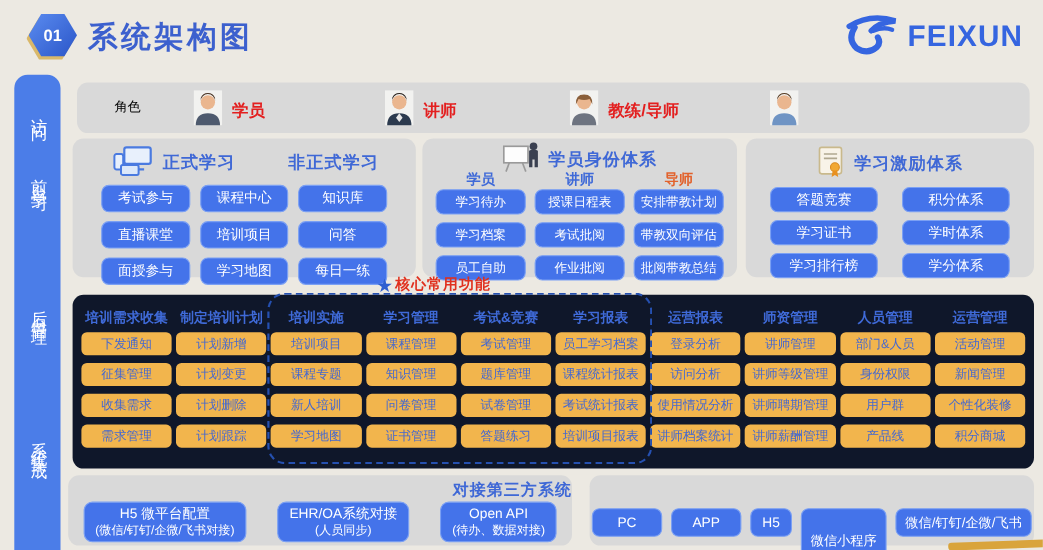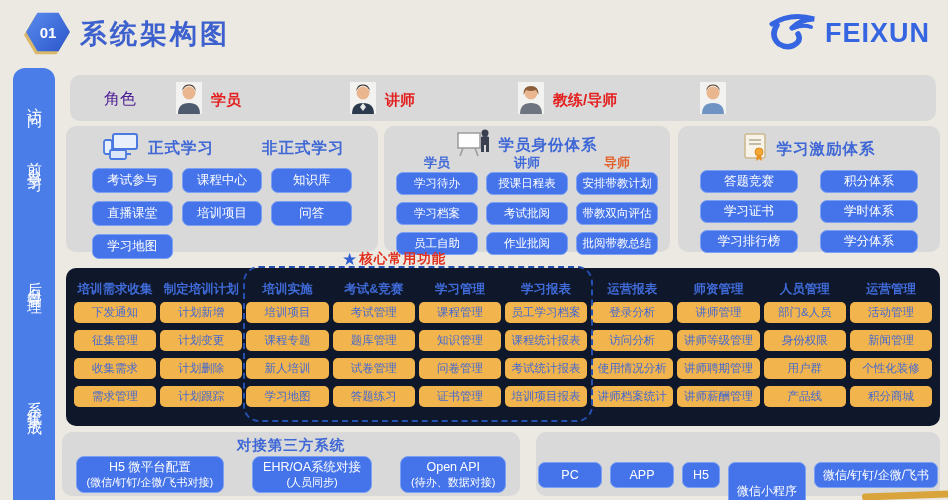--- a/index.html
+++ b/index.html
@@ -78,21 +78,21 @@
 </div>
 
 <div class="sidebar">
   <div class="side-item" style="top:27px">访问</div>
   <div class="side-item" style="top:82px">前台学习</div>
   <div class="side-item" style="top:202px">后台管理</div>
   <div class="side-item" style="top:322px">系统集成</div>
 </div>
 
 <div class="panel" style="left:70px;top:75px;width:866px;height:46px;">
-  <span class="abs" style="left:34px;top:14px;color:#4c1d95;font-size:16px;">角色</span>
+  <span class="abs" style="left:34px;top:14px;color:#000000;font-size:12px;">角色</span>
 
   <div class="abs" style="left:106px;top:7px;display:flex;align-items:center;gap:9px;">
     <span><svg width="26" height="32" viewBox="0 0 26 32">
           <rect width="26" height="32" fill="#f2f2f0"></rect>
           <circle cx="13" cy="11" r="6.5" fill="#eab68f"></circle>
           <path d="M6.5 10 A6.5 6.5 0 0 1 19.5 10 L19.5 7 A7 7 0 0 0 6.5 7 Z" fill="#4a3425"></path>
           <path d="M2 32 Q2 21 13 21 Q24 21 24 32 Z" fill="#4e5a6e"></path>
         </svg></span>
     <span class="role-label">学员</span>
   </div>
@@ -138,21 +138,23 @@
   </span>
   <span class="abs blue-h" style="left:82px;top:12px;font-size:15.5px;letter-spacing:1px;">正式学习</span>
   <span class="abs blue-h" style="left:196px;top:12px;font-size:15.5px;letter-spacing:1px;">非正式学习</span>
   <div class="abs" style="left:26px;top:42px;right:26px;display:grid;grid-template-columns:repeat(3,1fr);column-gap:9px;row-gap:8px;">
     <div class="btn-b" style="height:23px;">考试参与</div>
     <div class="btn-b" style="height:23px;">课程中心</div>
     <div class="btn-b" style="height:23px;">知识库</div>
     <div class="btn-b" style="height:23px;">直播课堂</div>
     <div class="btn-b" style="height:23px;">培训项目</div>
     <div class="btn-b" style="height:23px;">问答</div>
+    <div class="btn-b" style="height:23px;">面授参与</div>
     <div class="btn-b" style="height:23px;">学习地图</div>
+    <div class="btn-b" style="height:23px;">每日一练</div>
   </div>
 </div>
 
 <div class="panel" style="left:384px;top:126px;width:286px;height:126px;">
   <div class="abs" style="left:0;top:2px;width:100%;display:flex;justify-content:center;align-items:center;gap:6px;">
     <span>
       <svg width="36" height="30" viewBox="0 0 36 30">
         <rect x="1" y="5" width="22" height="15" fill="#fdfdfd" stroke="#9a9a9a" stroke-width="1.5"></rect>
         <line x1="6" y1="20" x2="3" y2="28" stroke="#9a9a9a" stroke-width="1.5"></line>
         <line x1="18" y1="20" x2="21" y2="28" stroke="#9a9a9a" stroke-width="1.5"></line>
@@ -219,34 +221,34 @@
     <div class="btn-o">计划跟踪</div>
   </div>
   <div class="col">
     <div class="col-h">培训实施</div>
     <div class="btn-o">培训项目</div>
     <div class="btn-o">课程专题</div>
     <div class="btn-o">新人培训</div>
     <div class="btn-o">学习地图</div>
   </div>
   <div class="col">
+    <div class="col-h">学习管理</div>
+    <div class="btn-o">课程管理</div>
+    <div class="btn-o">知识管理</div>
+    <div class="btn-o">问卷管理</div>
+    <div class="btn-o">证书管理</div>
+  </div>
+  <div class="col">
     <div class="col-h">考试&amp;竞赛</div>
     <div class="btn-o">考试管理</div>
     <div class="btn-o">题库管理</div>
     <div class="btn-o">试卷管理</div>
     <div class="btn-o">答题练习</div>
   </div>
   <div class="col">
-    <div class="col-h">学习管理</div>
-    <div class="btn-o">课程管理</div>
-    <div class="btn-o">知识管理</div>
-    <div class="btn-o">问卷管理</div>
-    <div class="btn-o">证书管理</div>
-  </div>
-  <div class="col">
     <div class="col-h">学习报表</div>
     <div class="btn-o">员工学习档案</div>
     <div class="btn-o">课程统计报表</div>
     <div class="btn-o">考试统计报表</div>
     <div class="btn-o">培训项目报表</div>
   </div>
   <div class="col">
     <div class="col-h">运营报表</div>
     <div class="btn-o">登录分析</div>
     <div class="btn-o">访问分析</div>
@@ -276,21 +278,21 @@
   </div>
 </div>
 
 <div class="dash-box"></div>
 <div class="core-label">
   <span class="star">★</span>
   <span class="core-text">核心常用功能</span>
 </div>
 
 <div class="panel" style="left:62px;top:432px;width:458px;height:64px;">
-  <div class="abs blue-h" style="left:0;top:4px;width:100%;text-align:center;font-size:14.5px;letter-spacing:1px;">对接第三方系统</div>
+  <div class="abs blue-h" style="left:0;top:4px;width:100%;text-align:right;font-size:14.5px;letter-spacing:1px;">对接第三方系统</div>
   <div class="abs" style="left:0;top:24px;width:100%;display:flex;justify-content:center;gap:28px;">
     <div class="btn-b2">
       <span class="l1">H5 微平台配置</span>
       <span class="l2">(微信/钉钉/企微/飞书对接)</span>
     </div>
     <div class="btn-b2">
       <span class="l1">EHR/OA系统对接</span>
       <span class="l2">(人员同步)</span>
     </div>
     <div class="btn-b2">

